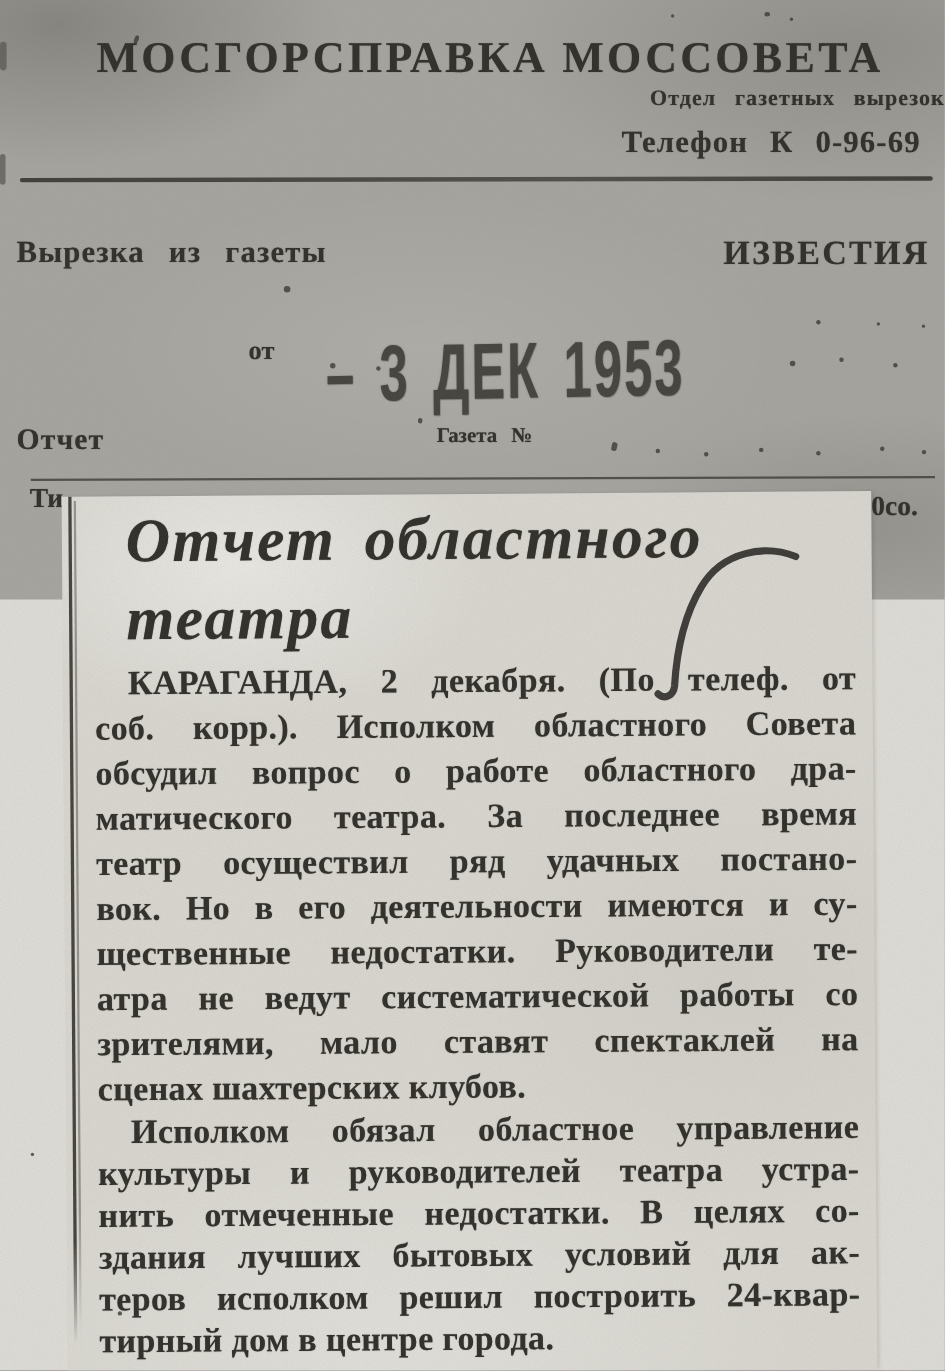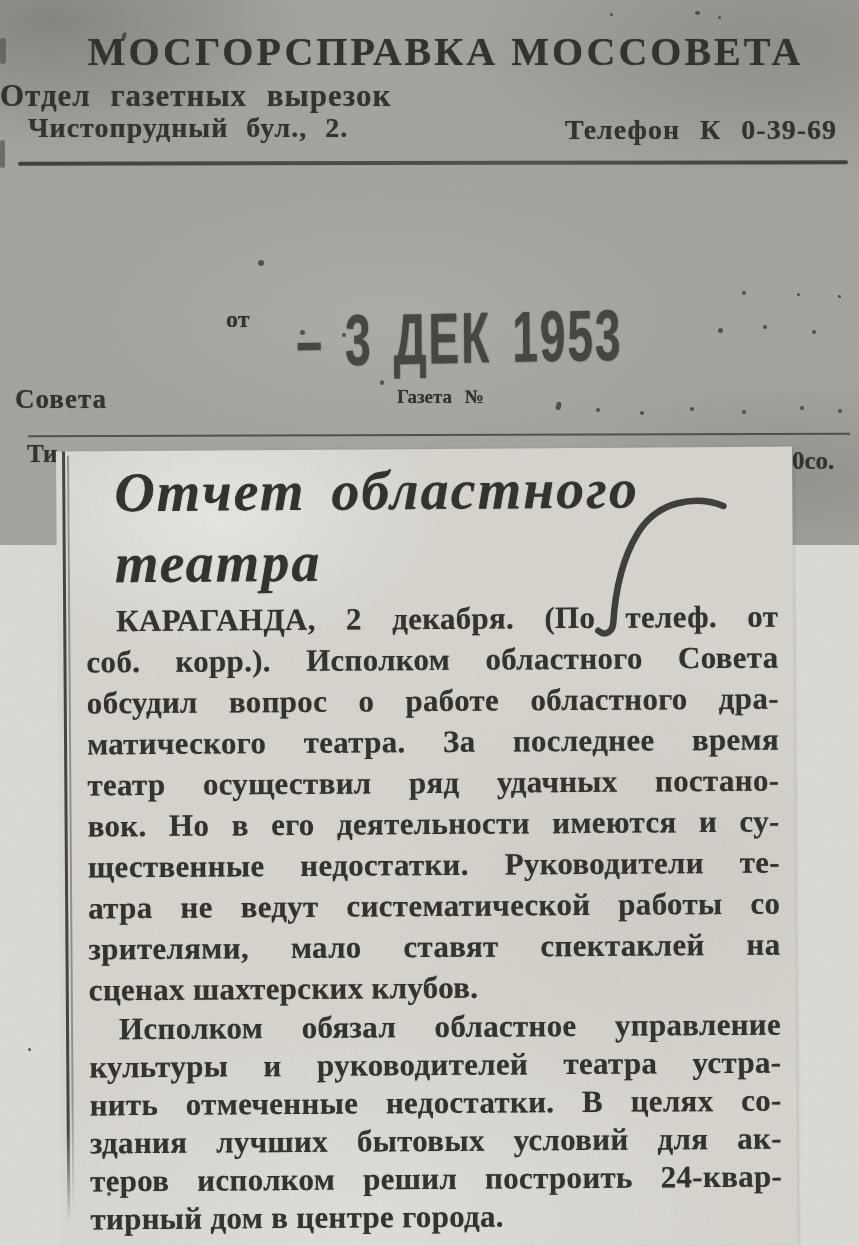--- a/index.html
+++ b/index.html
@@ -23,22 +23,22 @@
       radial-gradient(380px 160px at 92% 88%, rgba(62,60,55,.16), transparent 65%),
       var(--card-bg);
     z-index:1;
   }
   .card-text{position:absolute; text-shadow:0 0 1px rgba(46,45,40,.55); white-space:nowrap;}
   .org-title{
     left:0; top:28px; width:859px; text-align:center;
     font-size:40px; font-weight:600; letter-spacing:3px;margin-left:16px;
   }
   .department{
-    left:0; top:78px; width:859px; text-align:left;
-    font-size:31px; font-weight:700; word-spacing:11px; letter-spacing:1px;
+    left:0; top:78px; width:859px; text-align:right;
+    font-size:20px; font-weight:700; word-spacing:11px; letter-spacing:1px;
   }
   .address{left:28px; top:112px; font-size:28px; font-weight:700; word-spacing:10px; letter-spacing:1px;}
   .phone{right:22px; top:114px; font-size:28px; font-weight:600; word-spacing:12px; letter-spacing:1px;}
   .rule-main{
     position:absolute; left:18px; top:161px; width:830px; height:4px;
     background:linear-gradient(to right, rgba(51,50,46,.9), rgba(51,50,46,.75) 60%, rgba(51,50,46,.9));
     border-radius:2px; transform:rotate(-0.1deg);
   }
   .clip-from{left:15px; top:214px; font-size:28px; font-weight:600; word-spacing:14px; letter-spacing:1px;}
   .newspaper{right:14px; top:212px; font-size:31px; font-weight:700; letter-spacing:2px;}
@@ -101,26 +101,27 @@
   .noise{position:absolute; left:0; top:0; z-index:6; pointer-events:none; opacity:.55;}
 </style>
 </head>
 <body>
 
 <div class="page">
 
   <div class="card">
     <div class="card-text org-title">МОСГОРСПРАВКА МОССОВЕТА</div>
     <div class="card-text department">Отдел газетных вырезок</div>
-    <div class="card-text address">Чистопрудный бул., 2.</div>
-    <div class="card-text phone">Телефон К 0-39-69</div>
+    <div class="card-text phone">Телефон К 0-96-69</div>
     <div class="rule-main"></div>
+    <div class="card-text clip-from">Вырезка из газеты</div>
+    <div class="card-text newspaper">ИЗВЕСТИЯ</div>
     <div class="card-text from-label">от</div>
     <div class="card-text stamp">– 3 ДЕК 1953</div>
-    <div class="card-text city">Совета</div>
+    <div class="card-text city">Отчет</div>
     <div class="card-text issue-label">Газета №</div>
     <div class="rule-thin"></div>
     <div class="card-text frag-left">Ти</div>
     <div class="card-text frag-right">0со.</div>
   </div>
 
   <div>
     <div class="dot" style="left:610px;top:13px;width:3px;height:3px;"></div>
     <div class="dot" style="left:695px;top:11px;width:5px;height:4px;"></div>
     <div class="dot" style="left:718px;top:16px;width:3px;height:3px;"></div>

